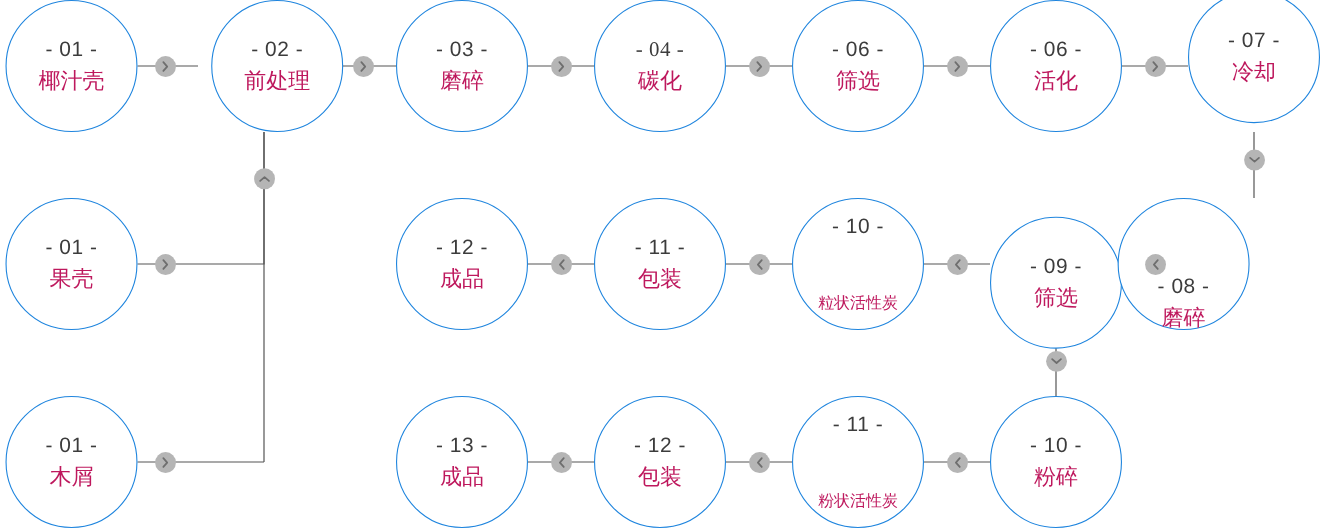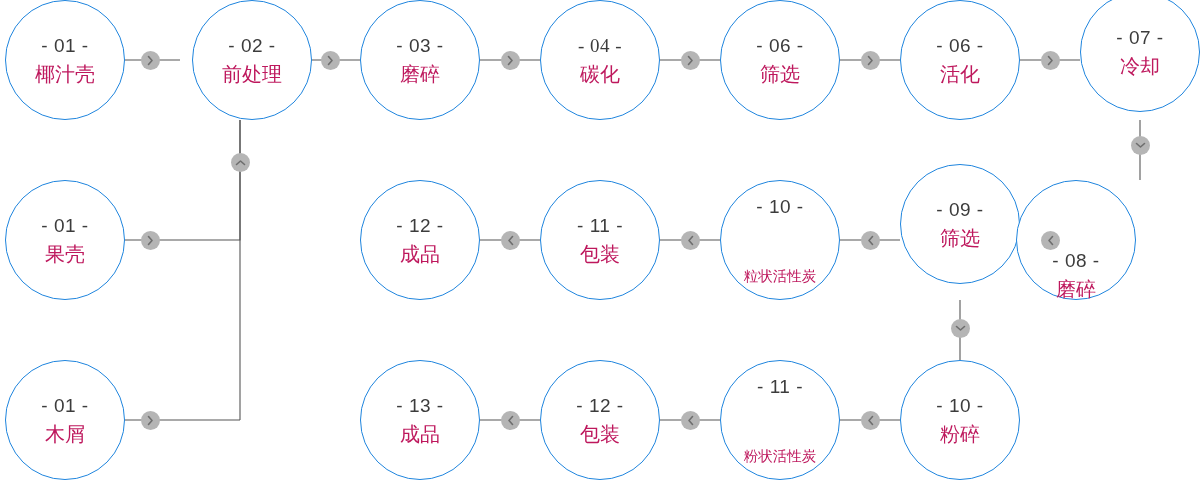--- a/index.html
+++ b/index.html
@@ -146,21 +146,21 @@
         <div class="node-label">成品</div>
       </div>
       <div class="node" style="left: 600px; top: 240px;">
         <div class="node-index">- 11 -</div>
         <div class="node-label">包装</div>
       </div>
       <div class="node" style="left: 780px; top: 240px;">
         <div class="node-index">- 10 -</div>
         <div class="node-label small">粒状活性炭</div>
       </div>
-      <div class="node" style="left: 960px; top: 224px;">
+      <div class="node" style="left: 960px; top: 257px;">
         <div class="node-index">- 09 -</div>
         <div class="node-label">筛选</div>
       </div>
       <div class="node" style="left: 1076px; top: 240px; justify-content: flex-end;">
         <div class="node-index">- 08 -</div>
         <div class="node-label">磨碎</div>
       </div>
       <div class="node" style="left: 65px; top: 420px;">
         <div class="node-index">- 01 -</div>
         <div class="node-label">木屑</div>

